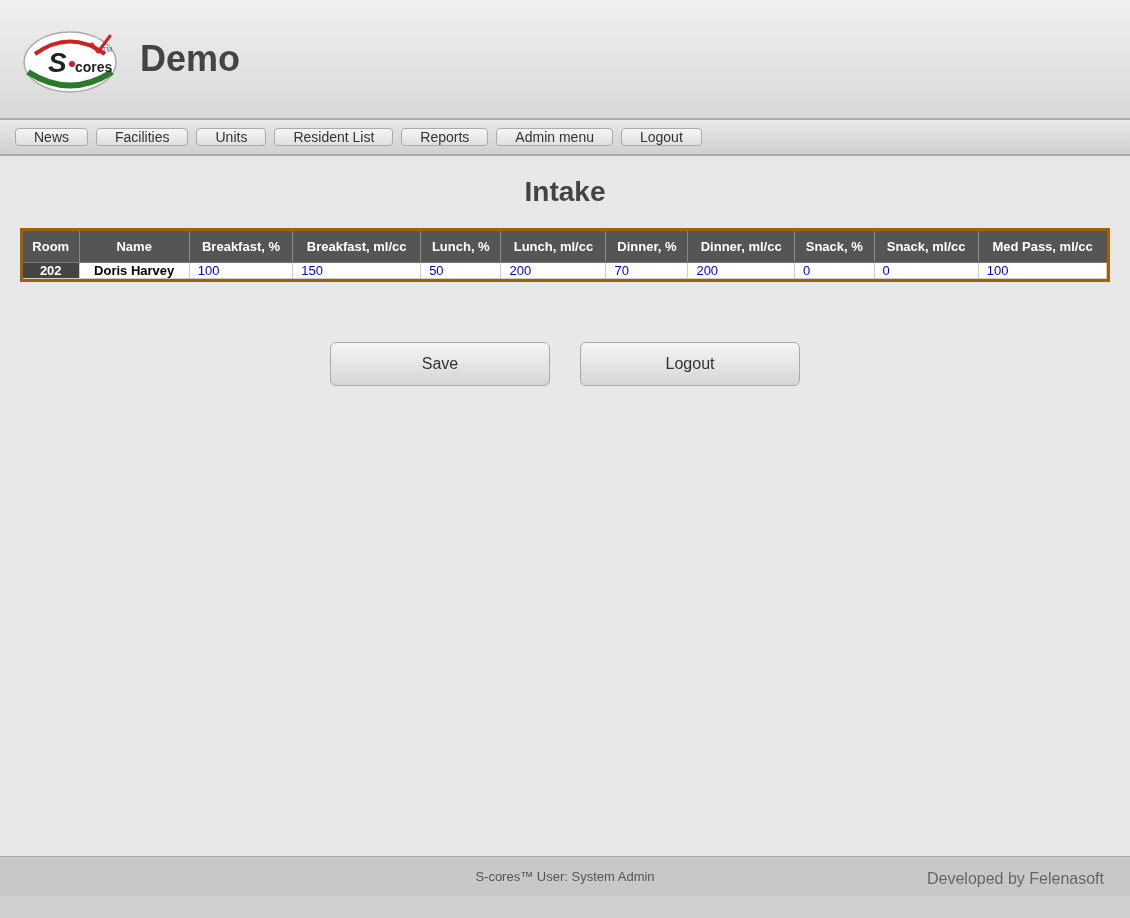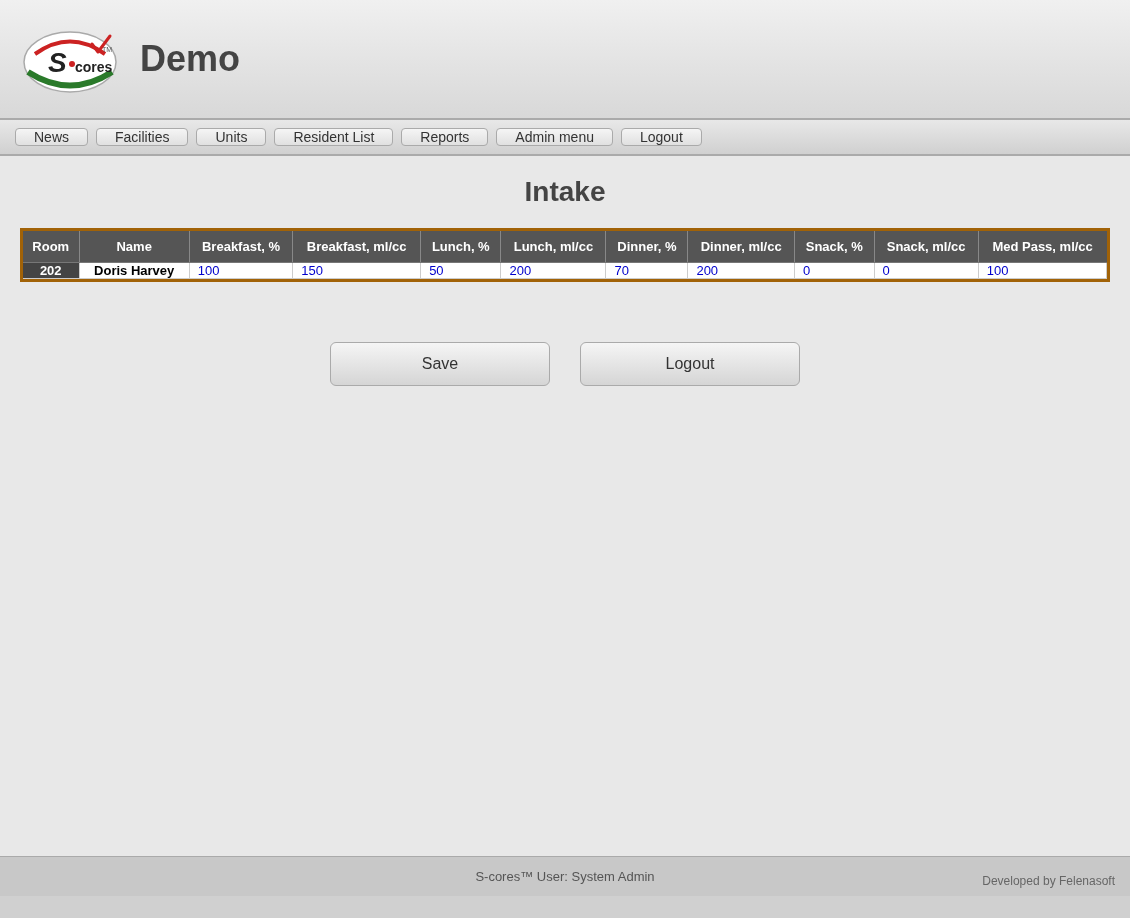--- a/index.html
+++ b/index.html
@@ -131,23 +131,23 @@
       background: #c8c8c8;
       text-align: center;
       padding: 12px;
       font-size: 13px;
       color: #555;
       border-top: 1px solid #aaa;
       position: relative;
     }
     .footer .developed {
       position: absolute;
-      right: 15px;
+      right: 26px;
       bottom: 8px;
-      font-size: 12px;
+      font-size: 16px;
       color: #666;
     }
 
     
     .logo-svg { width: 100px; height: 70px; }
   </style>
 </head>
 <body>
 
 <div class="header">

